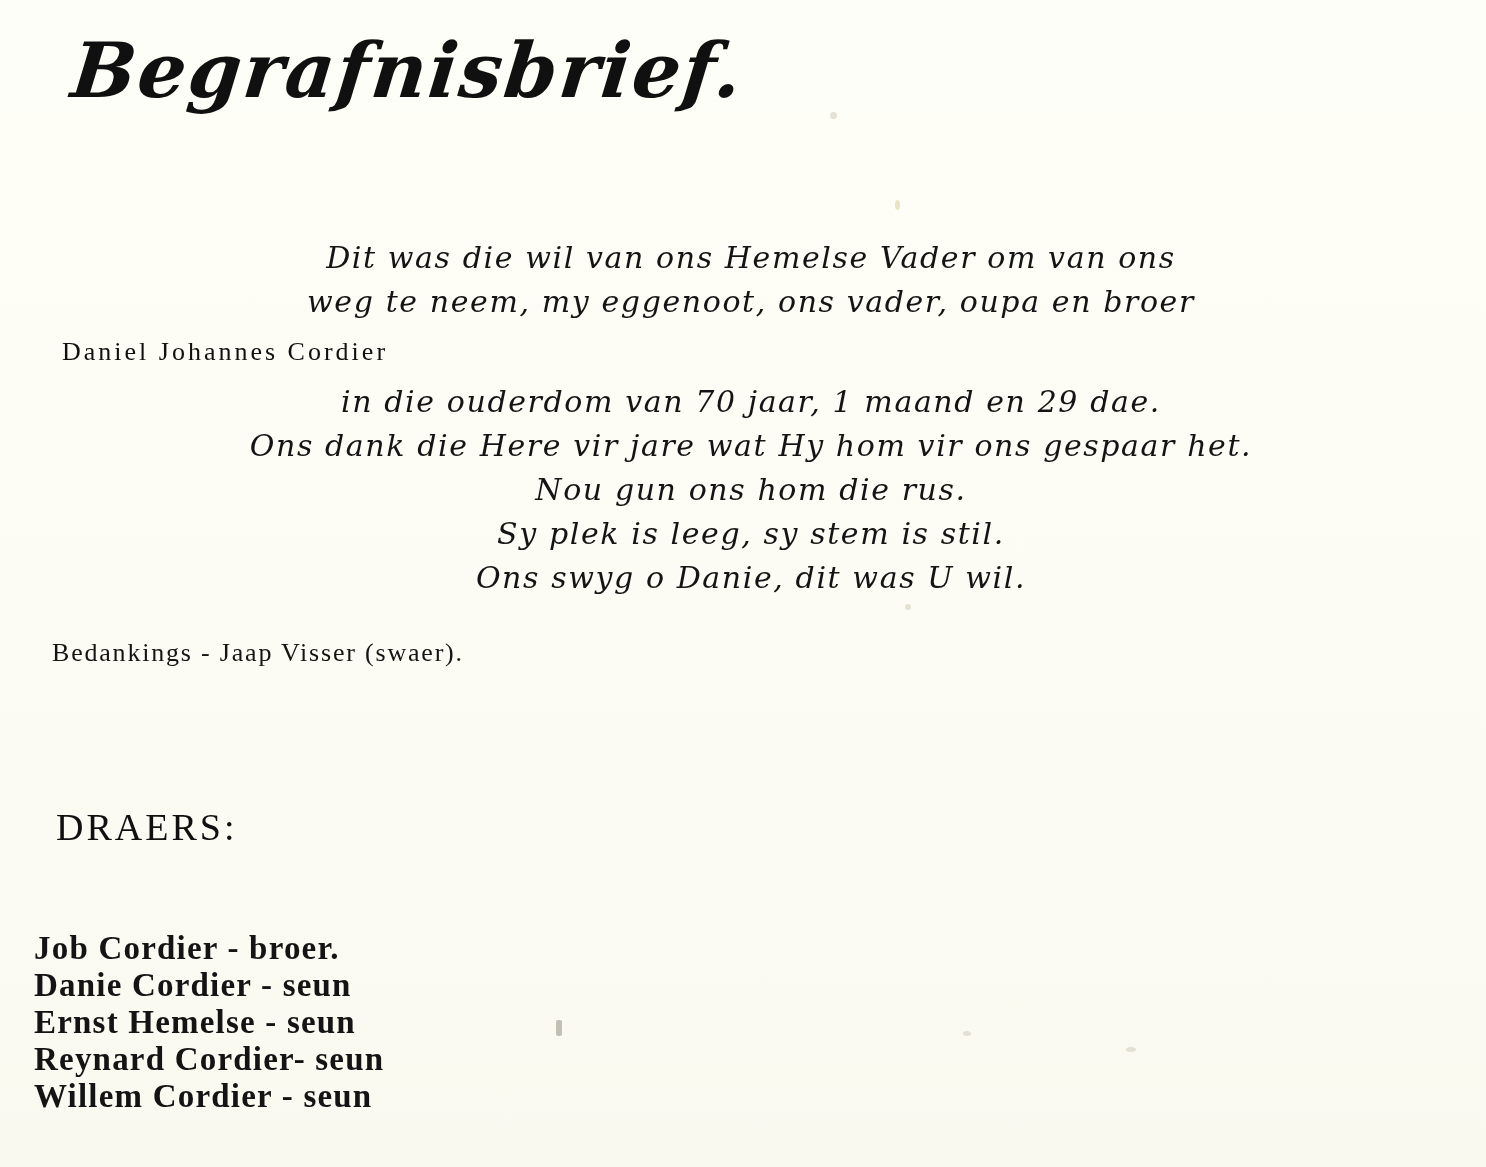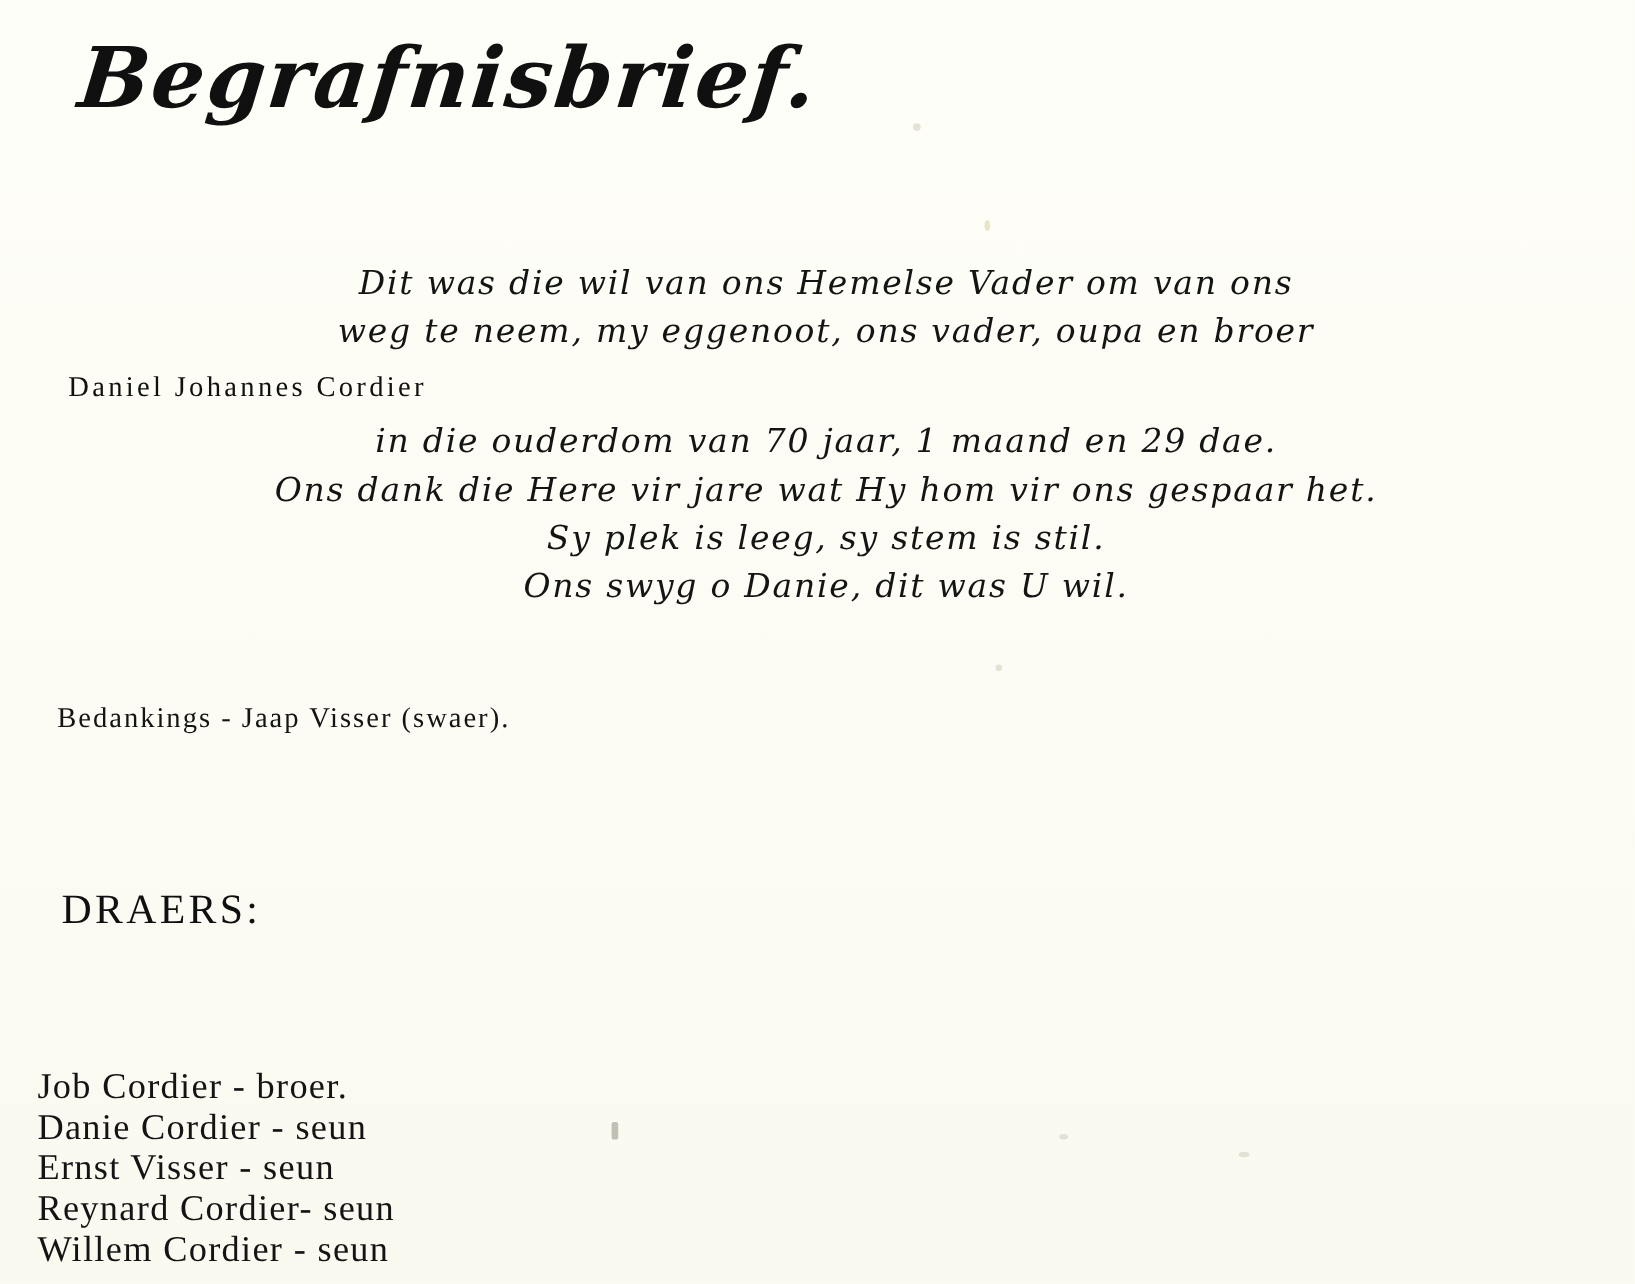--- a/index.html
+++ b/index.html
@@ -87,22 +87,23 @@
     top: 805px;
     font-family: "Liberation Serif", serif;
     font-size: 38px;
     letter-spacing: 3px;
     color: #101010;
     white-space: nowrap;
   }
   .bearers {
     position: absolute;
     left: 34px;
-    top: 970px;
+    top: 930px;
     width: 900px;
+    font-weight: bold;
   }
   .bearer-line {
     font-family: "Liberation Serif", serif;
     font-size: 33px;
     line-height: 37px;
     letter-spacing: 1.2px;
     white-space: nowrap;
     color: #141414;
   }
 </style>
@@ -119,29 +120,30 @@
   <div class="speck" style="left:556px; top:1020px; width:6px; height:16px; background:#8a8578; opacity:.5; border-radius:2px;"></div>
 
   <div class="title">Begrafnisbrief.</div>
 
   <div class="body-block">
     <div class="line italicish">Dit  was die wil van ons Hemelse Vader om van ons</div>
     <div class="line italicish">weg te neem, my eggenoot, ons vader, oupa en broer</div>
     <div class="name-line">Daniel Johannes Cordier</div>
     <div class="line italicish">in die ouderdom van 70 jaar, 1 maand en 29 dae.</div>
     <div class="line italicish">Ons dank die Here vir jare wat Hy hom vir ons gespaar het.</div>
+    <div class="line italicish">Nou gun ons hom die rus.</div>
     <div class="line italicish">Sy plek is leeg, sy stem is stil.</div>
     <div class="line italicish">Ons swyg o Danie, dit was U wil.</div>
   </div>
 
   <div class="thanks">Bedankings - Jaap Visser (swaer).</div>
 
   <div class="draers-heading">DRAERS:</div>
 
   <div class="bearers">
     <div class="bearer-line">Job Cordier  -  broer.</div>
     <div class="bearer-line">Danie Cordier -  seun</div>
-    <div class="bearer-line">Ernst Visser -  seun</div>
+    <div class="bearer-line">Ernst Hemelse -  seun</div>
     <div class="bearer-line">Reynard Cordier- seun</div>
     <div class="bearer-line">Willem Cordier - seun</div>
   </div>
 
 </div>
 
 </body></html>

